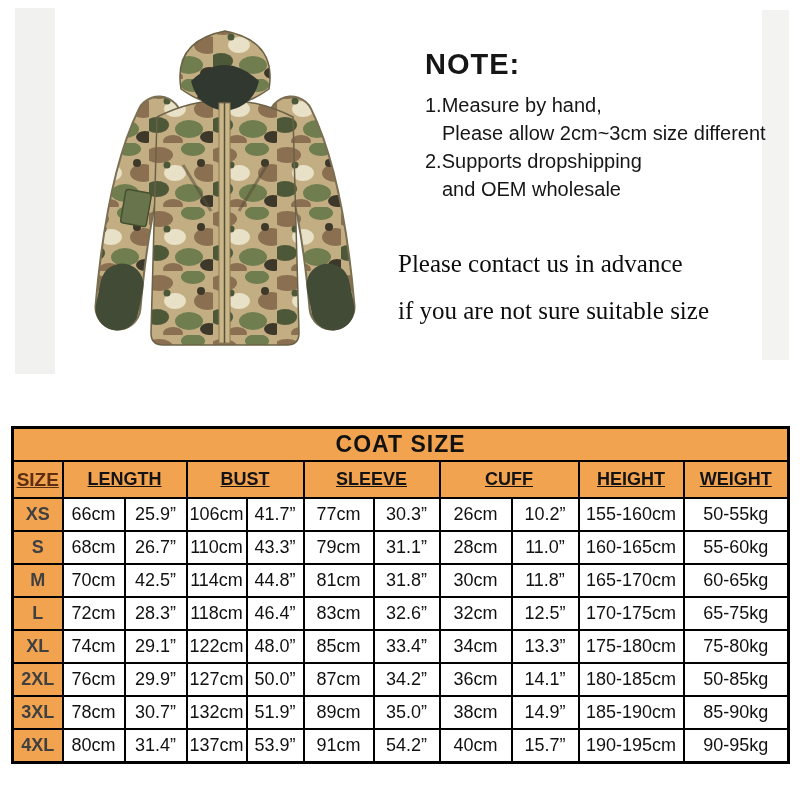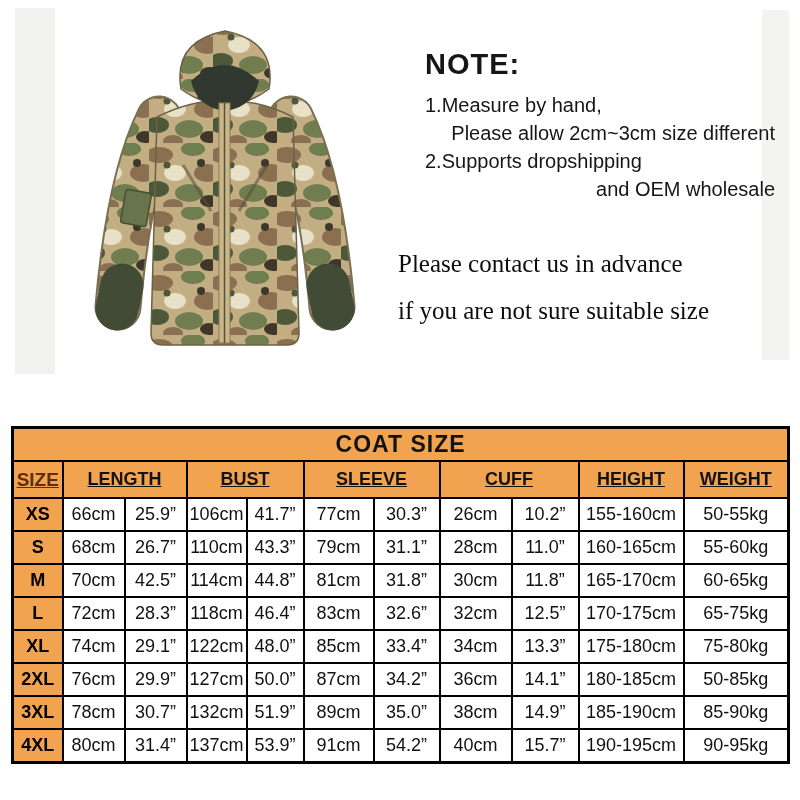--- a/index.html
+++ b/index.html
@@ -10,21 +10,21 @@
   
   .strip{position:absolute;}
   .strip-left{left:15px;top:8px;width:40px;height:366px;background:#f1f1ef;}
   .strip-right{left:762px;top:10px;width:27px;height:350px;background:#f3f3f1;}
   .jacket-svg{position:absolute;left:85px;top:15px;width:280px;height:350px;}
 
   
   .note-block{position:absolute;left:425px;top:48px;width:350px;}
   .note-heading{font-size:29px;font-weight:bold;letter-spacing:1px;margin-bottom:10px;}
   .note-line{font-size:20px;line-height:28px;white-space:nowrap;}
-  .note-line.indent{padding-left:17px;text-align:right;}
+  .note-line.indent{padding-left:17px;}
 
   
   .contact-block{
     position:absolute;left:398px;top:240px;width:390px;
     font-family:Liberation Serif, serif;font-size:25px;color:#0d0d0d;
   }
   .contact-line{line-height:47px;white-space:nowrap;}
 
   
   .size-table{
@@ -35,21 +35,21 @@
   }
   .size-table td,.size-table th{
     border:2px solid #000;text-align:center;vertical-align:middle;
     padding:0;overflow:hidden;white-space:nowrap;
   }
   .orange{background:#f2a350;}
   .title-cell{font-size:23px;font-weight:bold;height:31px;letter-spacing:1px;color:#121212;}
   .size-table th{font-size:18px;font-weight:bold;height:35px;color:#131313;text-decoration:underline;}
   .size-table th.size-header{color:#5d2f10;font-size:19px;}
   .size-table td.value-cell{background:#ffffff;font-size:18px;height:31px;color:#111111;}
-  .size-table td.size-col{background:#f2a350;font-weight:bold;font-size:18px;color:#000000;text-align:center;}
+  .size-table td.size-col{background:#f2a350;font-weight:bold;font-size:18px;color:#404040;text-align:center;}
 </style>
 </head>
 <body>
 
 <div class="strip strip-left"></div>
 <div class="strip strip-right"></div>
 
 <svg class="jacket-svg" viewBox="0 0 280 350" aria-hidden="true">
   <defs>
     <pattern id="camo" width="64" height="64" patternUnits="userSpaceOnUse">

